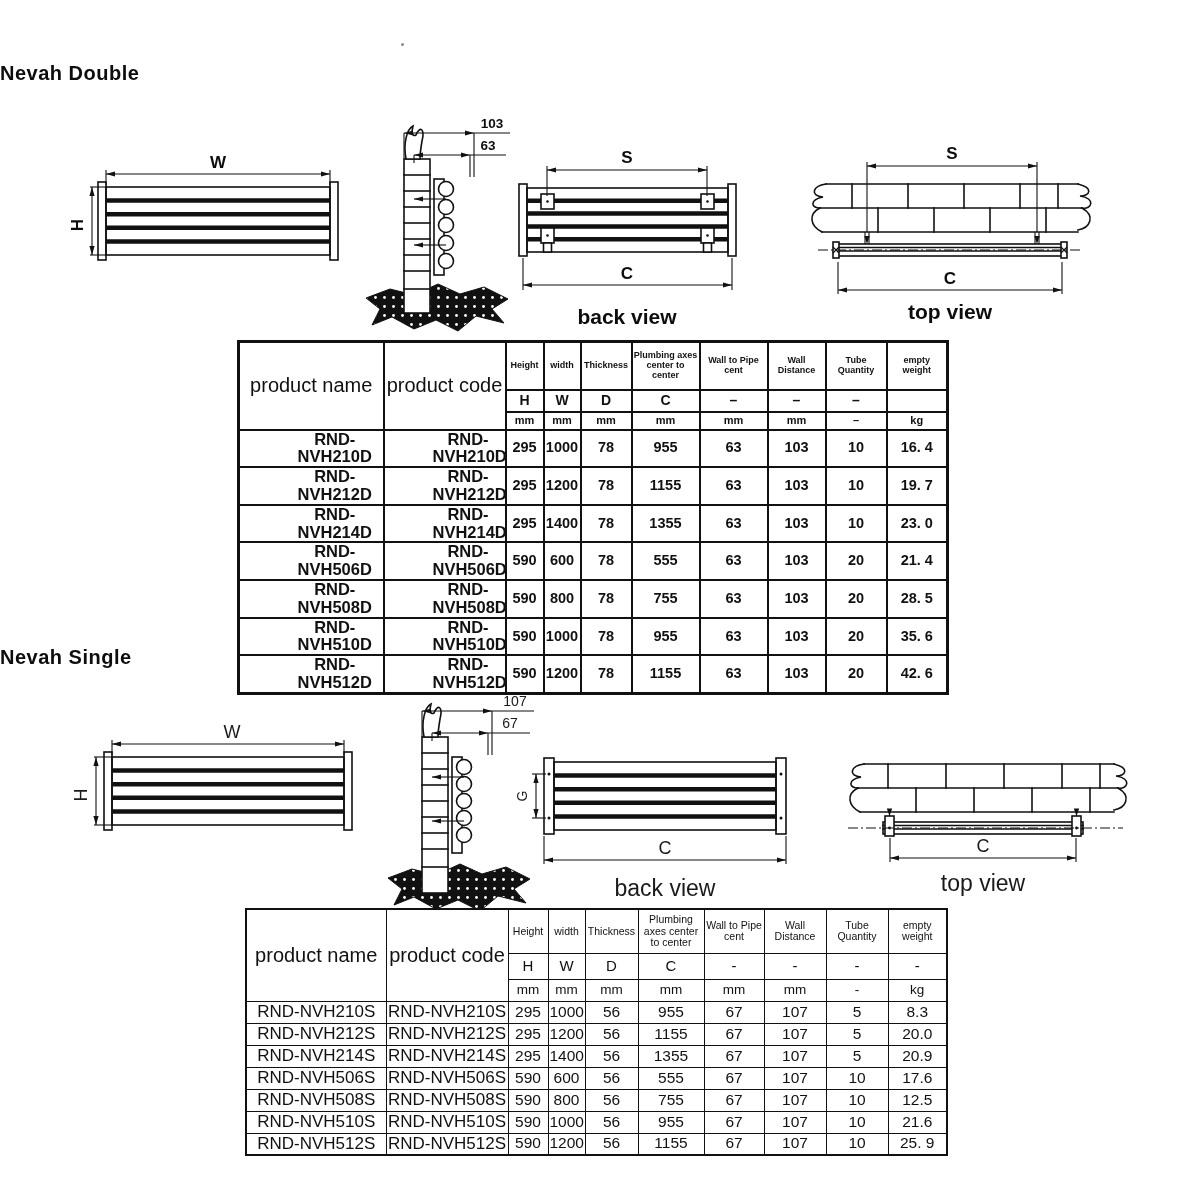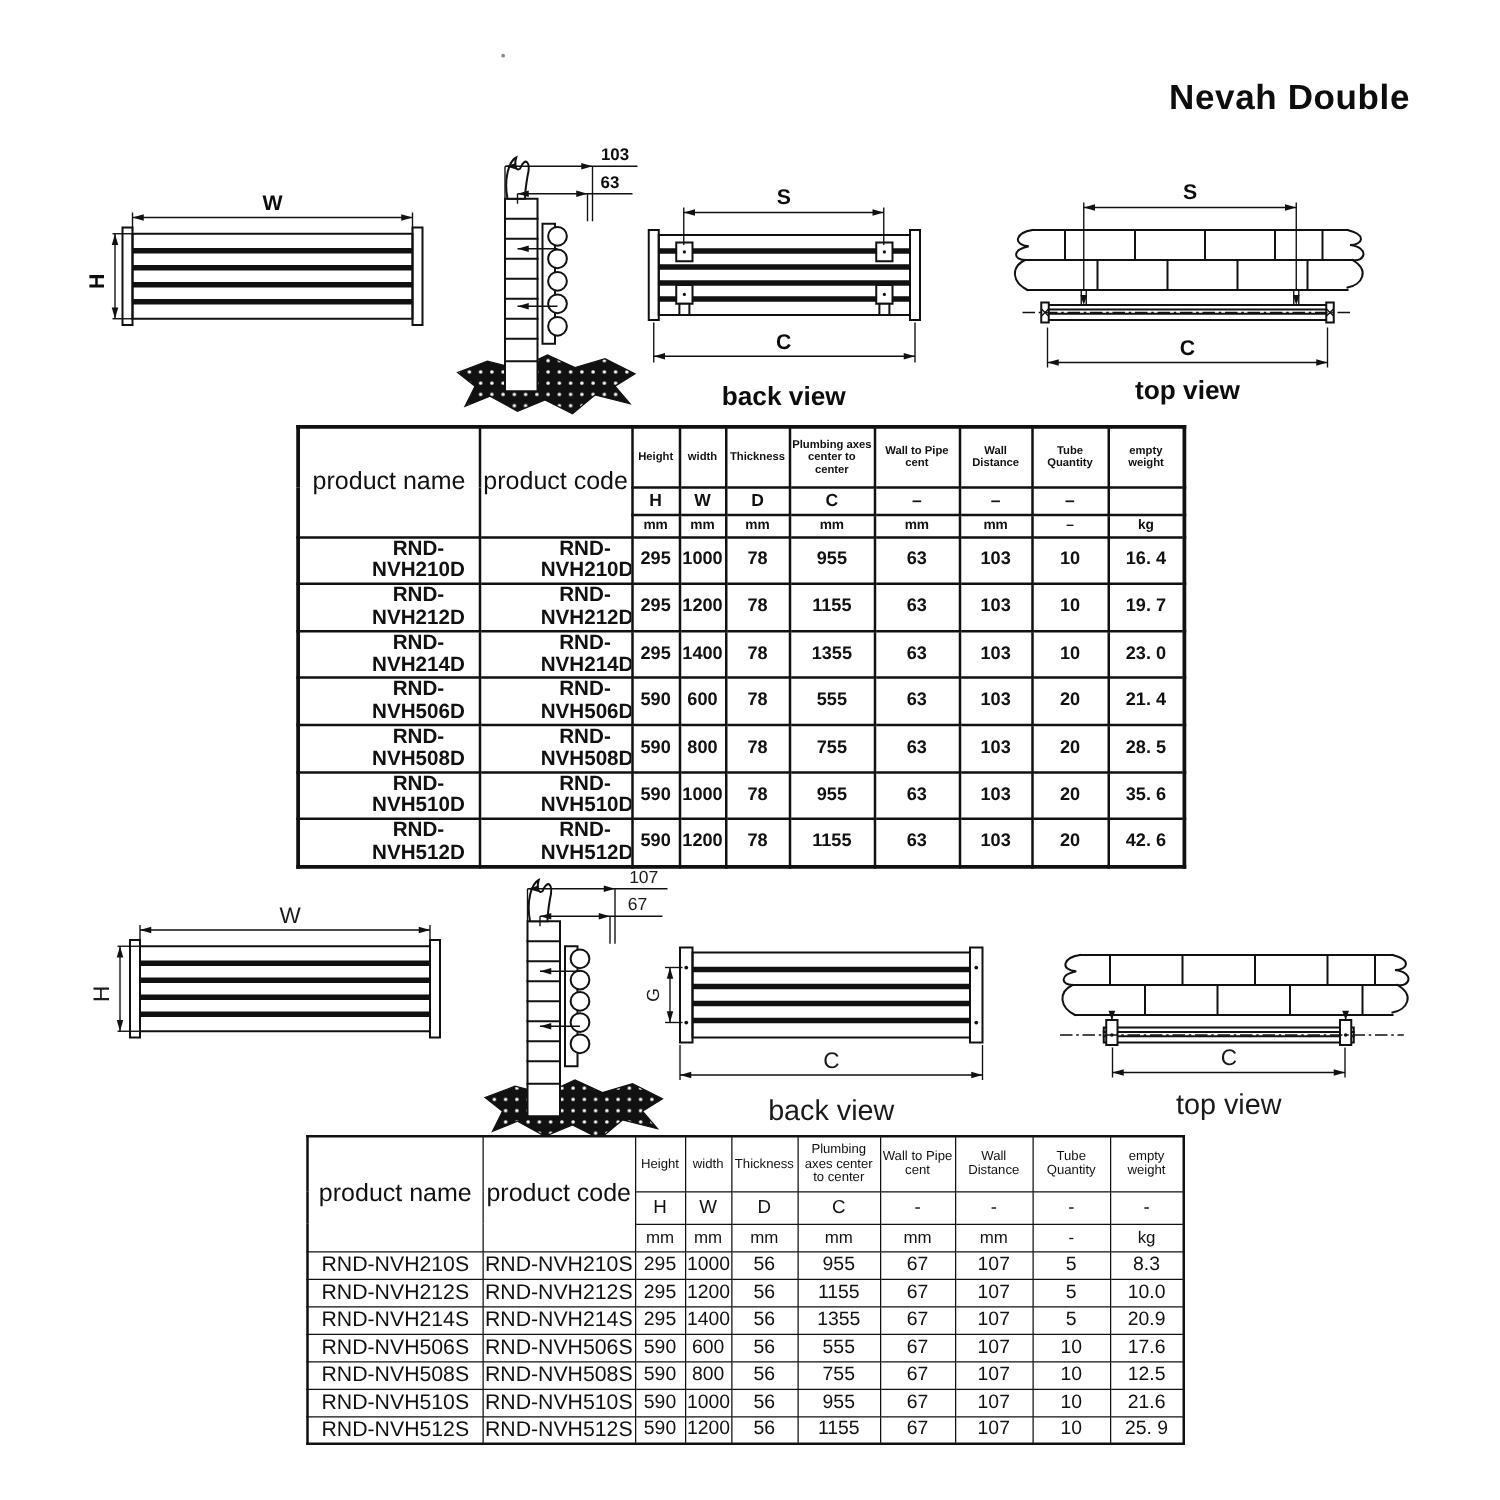--- a/index.html
+++ b/index.html
@@ -2,21 +2,21 @@
 <html><head>
 <meta charset="utf-8">
 <style>
   html,body { margin:0; padding:0; background:#e8e8e8; }
   .page {
     position:relative; width:1200px; height:1200px; background:#ffffff;
     font-family:"Liberation Sans", sans-serif; color:#111; overflow:hidden;
     margin:0 auto;
   }
   .abs { position:absolute; }
-  .title { font-weight:bold; font-size:28px; letter-spacing:0.5px; text-align:right; color:#0d0d0d; }
+  .title { font-weight:bold; font-size:20px; letter-spacing:0.5px; text-align:left; color:#0d0d0d; }
   #title-double { left:0; top:62px; width:1128px; }
   #title-single { left:0; top:646px; width:1148px; }
   .speck { width:3px; height:3px; background:#8a8a8a; border-radius:50%; left:401px; top:43px; }
 
   svg.fig { position:absolute; overflow:visible; }
   svg.fig * { vector-effect:none; }
   .ln  { stroke:#111; stroke-width:1.6; fill:none; stroke-linecap:square; }
   .thk { stroke:#111; stroke-width:4.5; fill:none; }
   .dim { stroke:#111; stroke-width:1.1; fill:none; }
   .arr { fill:#111; stroke:none; }
@@ -371,20 +371,21 @@
             <td>1155</td>
             <td>63</td>
             <td>103</td>
             <td>20</td>
             <td>42. 6</td>
           </tr>
         </tbody>
     </table>
   </div>
 
+  <div class="abs title" id="title-single">Nevah Single</div>
 
   <svg class="fig" style="left:82px; top:722px;" width="300" height="122" viewBox="0 0 300 122">
     <g>
       <rect class="ln wfill" x="22" y="30" width="8" height="78"></rect>
       <rect class="ln wfill" x="262" y="30" width="8" height="78"></rect>
       <rect class="ln" x="30" y="35" width="232" height="68"></rect>
       <line class="thk" x1="30" y1="48.6" x2="262" y2="48.6"></line>
       <line class="thk" x1="30" y1="62.2" x2="262" y2="62.2"></line>
       <line class="thk" x1="30" y1="75.8" x2="262" y2="75.8"></line>
       <line class="thk" x1="30" y1="89.4" x2="262" y2="89.4"></line>
@@ -598,21 +599,21 @@
           <tr>
             <td>RND-NVH212S</td>
             <td>RND-NVH212S</td>
             <td>295</td>
             <td>1200</td>
             <td>56</td>
             <td>1155</td>
             <td>67</td>
             <td>107</td>
             <td>5</td>
-            <td>10.0</td>
+            <td>20.0</td>
           </tr>
           <tr>
             <td>RND-NVH214S</td>
             <td>RND-NVH214S</td>
             <td>295</td>
             <td>1400</td>
             <td>56</td>
             <td>1355</td>
             <td>67</td>
             <td>107</td>

